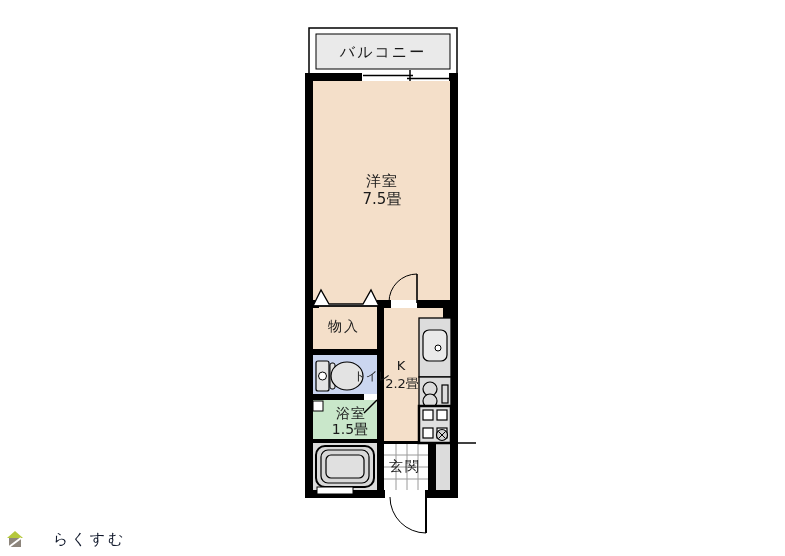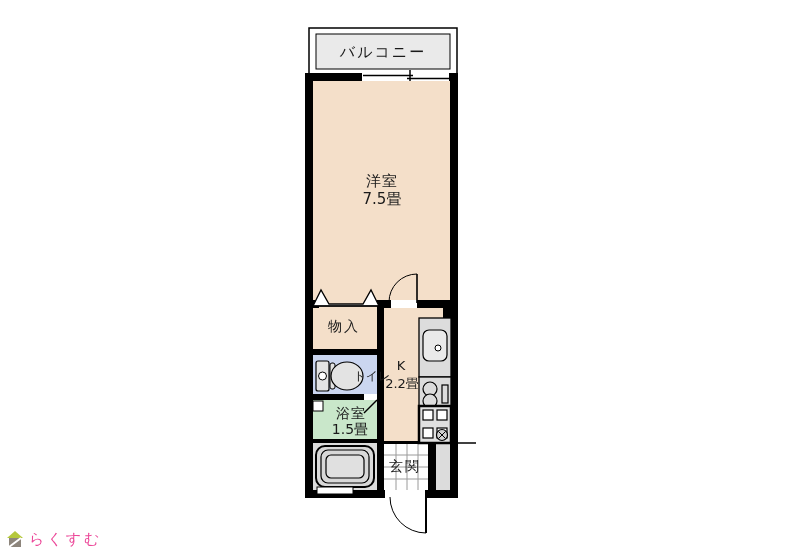--- a/index.html
+++ b/index.html
@@ -8,21 +8,21 @@
     font-family:"DejaVu Sans","Liberation Sans",sans-serif;
     position:relative;
   }
   .canvas{position:absolute;left:0;top:0;width:760px;height:556px;}
   svg text{fill:#1a1a1a;}
   .logo{
     position:absolute;left:7px;top:529px;height:20px;
     display:flex;align-items:center;gap:5px;
   }
   .logo-text{
-    color:#ec4899;font-size:15px;letter-spacing:3px;line-height:20px;
+    color:#0f172a;font-size:15px;letter-spacing:3px;line-height:20px;margin-left:24px;
   }
 </style>
 </head>
 <body>
 
 <div class="canvas">
 <svg width="785" height="556" viewBox="0 0 785 556">
 
   <g>
     <rect x="309" y="28" width="148" height="47" fill="#ffffff" stroke="#000" stroke-width="1.5"></rect>

